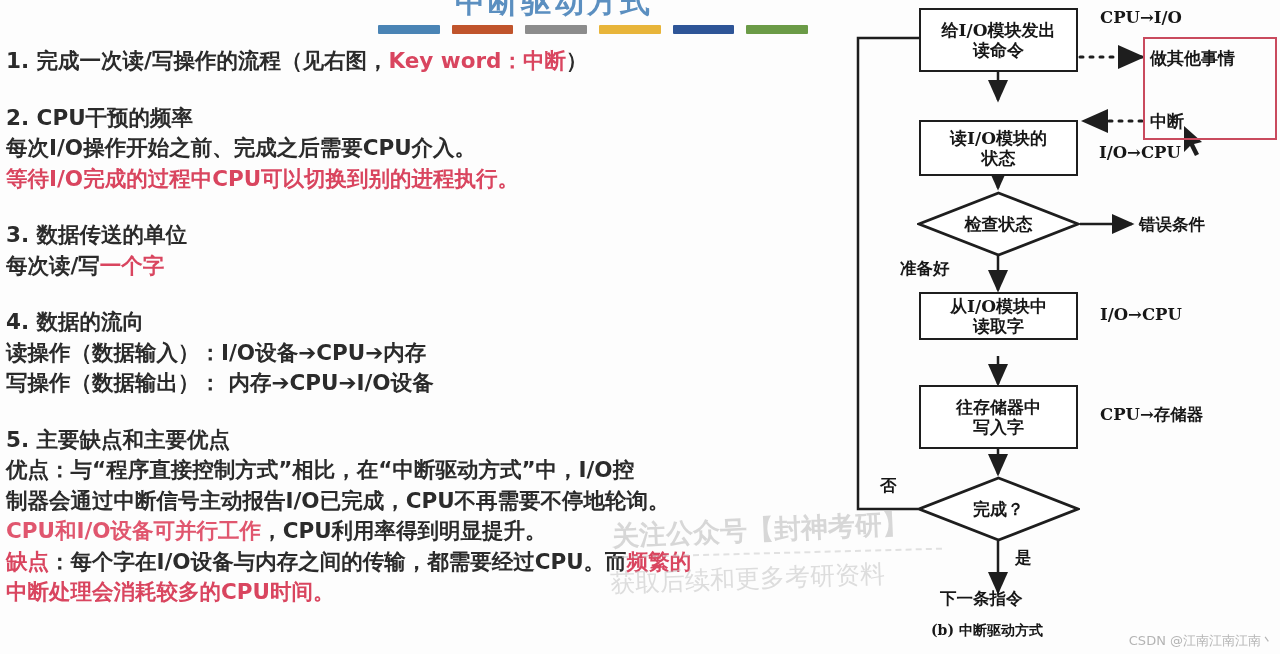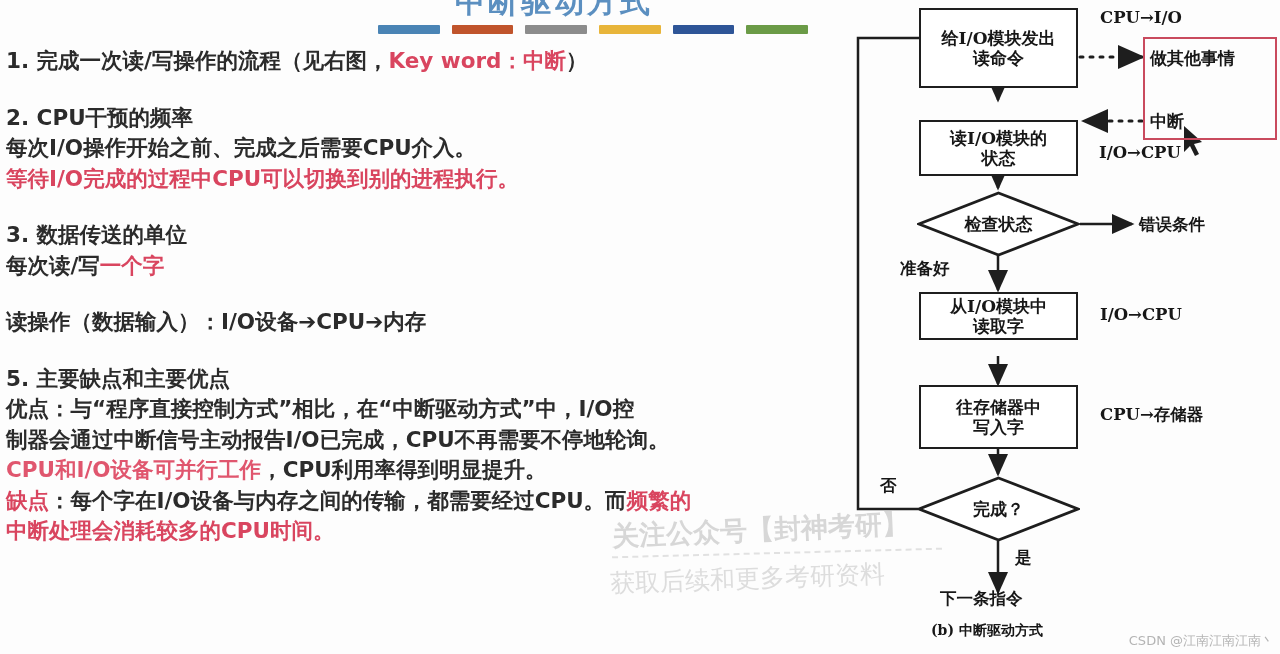--- a/index.html
+++ b/index.html
@@ -114,21 +114,23 @@
     </div>
     <div class="blk gap"></div>
 
     <div class="blk">
       <div class="ln head">3. 数据传送的单位</div>
       <div class="ln"><span>每次读/写</span><span class="red">一个字</span></div>
     </div>
     <div class="blk gap"></div>
 
     <div class="blk">
+      <div class="ln head">4. 数据的流向</div>
       <div class="ln">读操作（数据输入）：I/O设备➔CPU➔内存</div>
+      <div class="ln">写操作（数据输出）： 内存➔CPU➔I/O设备</div>
     </div>
     <div class="blk gap"></div>
 
     <div class="blk">
       <div class="ln head">5. 主要缺点和主要优点</div>
       <div class="ln">优点：与“程序直接控制方式”相比，在“中断驱动方式”中，I/O控</div>
       <div class="ln">制器会通过中断信号主动报告I/O已完成，CPU不再需要不停地轮询。</div>
       <div class="ln"><span class="redd">CPU和I/O设备可并行工作</span><span>，CPU利用率得到明显提升。</span></div>
       <div class="ln"><span class="red">缺点</span><span>：每个字在I/O设备与内存之间的传输，都需要经过CPU。而</span><span class="red">频繁的</span></div>
       <div class="ln red">中断处理会消耗较多的CPU时间。</div>
@@ -160,21 +162,21 @@
 
       <path d="M78,509 L18,509 L18,38 L100,38" fill="none" stroke="#1e1e1e" stroke-width="2.5" marker-end="url(#ah)"></path>
 
       <line x1="240" y1="57" x2="302" y2="57" stroke="#1e1e1e" stroke-width="3" stroke-dasharray="3,7" stroke-linecap="round" marker-end="url(#ah)"></line>
 
       <line x1="302" y1="121" x2="244" y2="121" stroke="#1e1e1e" stroke-width="3" stroke-dasharray="3,7" stroke-linecap="round" marker-end="url(#ah)"></line>
 
       <path d="M344,126 L344,152 L350,146 L355,156 L359,154 L354,144 L362,142 z" fill="#1e1e1e"></path>
     </svg>
 
-    <div class="node" style="left:79px;top:8px;width:159px;height:80px;text-align:center;">
+    <div class="node" style="left:79px;top:8px;width:159px;height:64px;text-align:center;">
       <span>给I/O模块发出</span>
       <span>读命令</span>
     </div>
 
     <div class="node" style="left:79px;top:120px;width:159px;height:56px;">
       <span>读I/O模块的</span>
       <span>状态</span>
     </div>
 
     <div class="node" style="left:79px;top:292px;width:159px;height:48px;">

